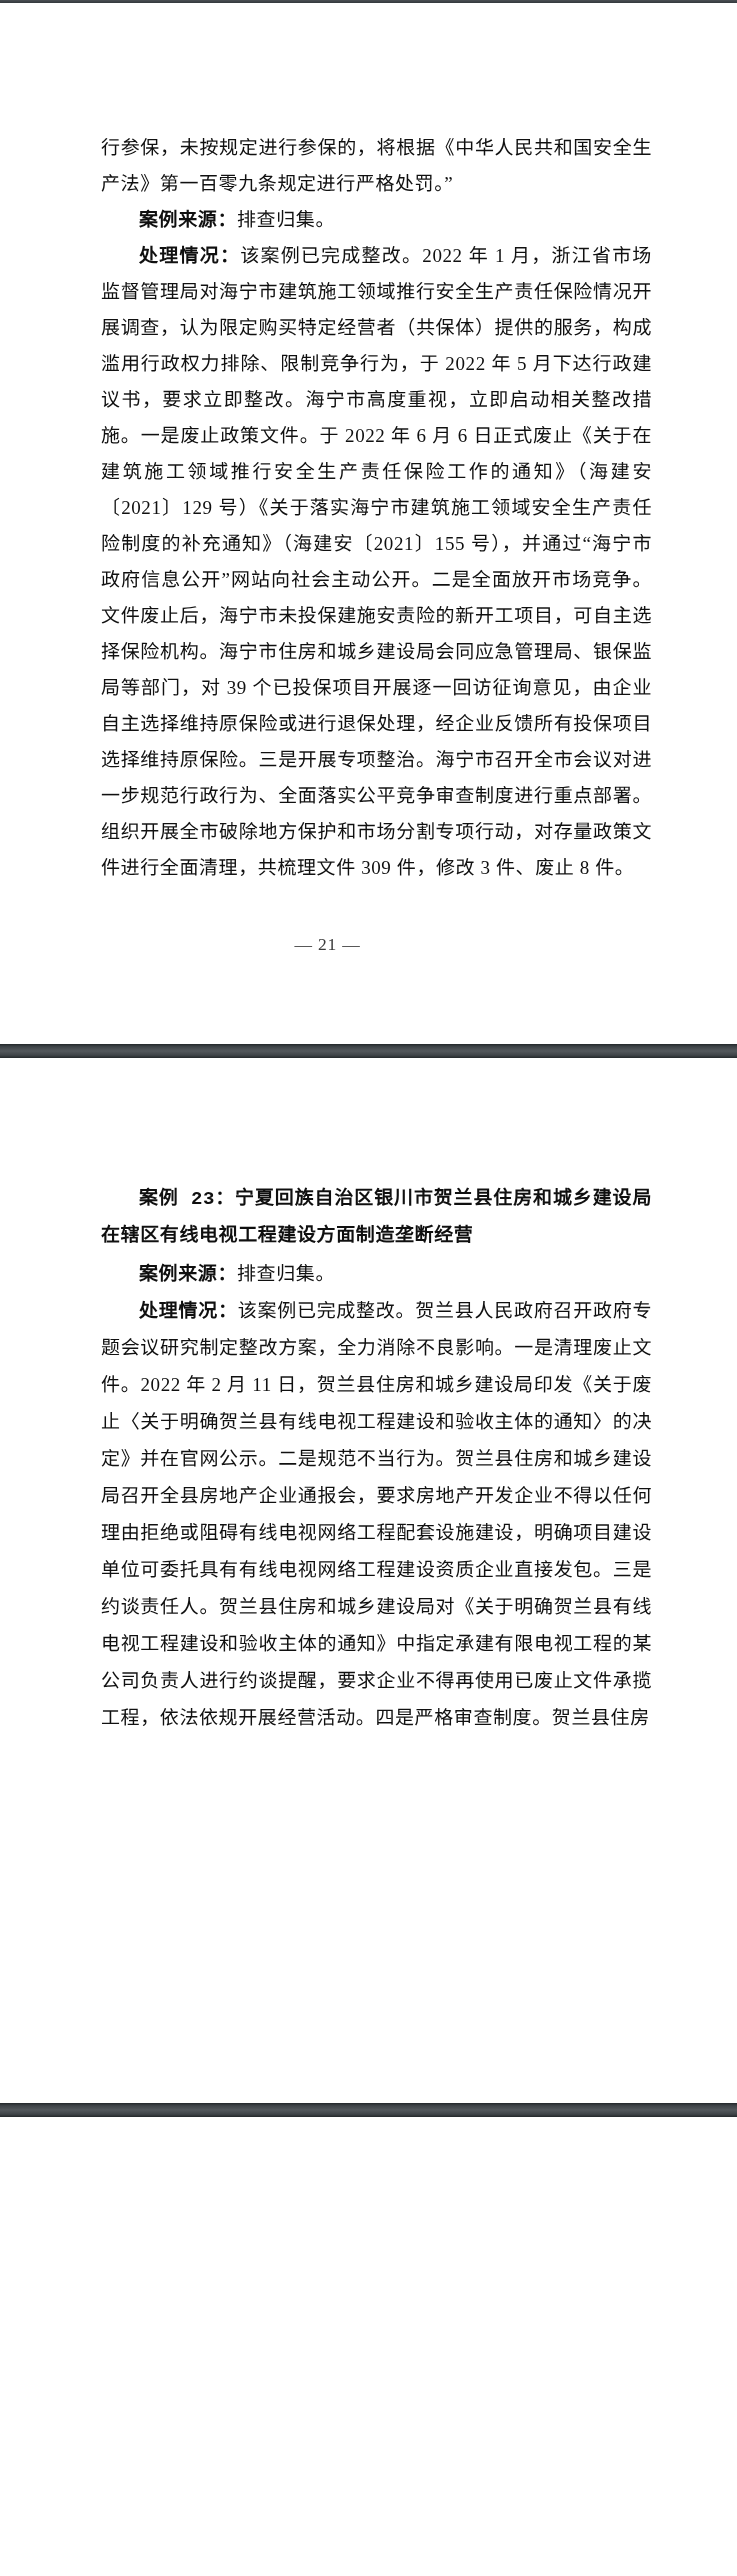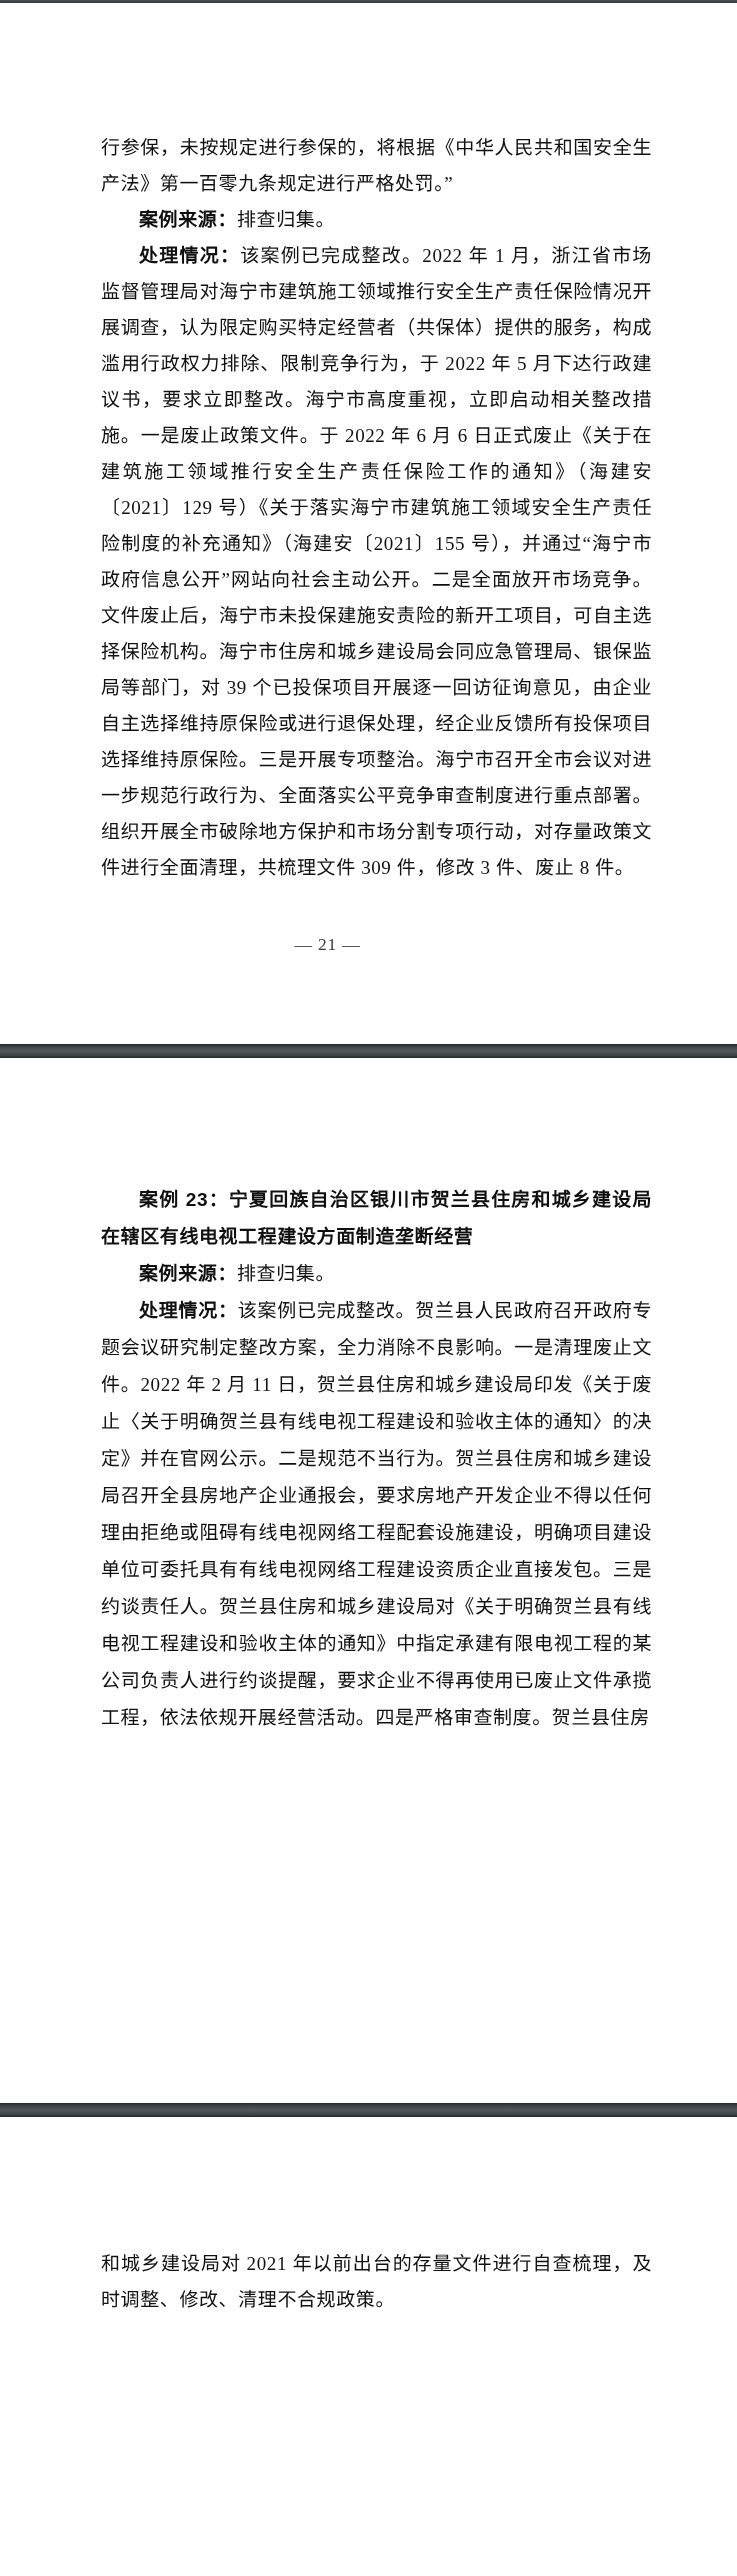--- a/index.html
+++ b/index.html
@@ -43,21 +43,21 @@
   .lh46 { line-height: 37px; }
   .text-block p { margin: 0; padding: 0; }
   .p-indent { text-indent: 2em; }
   .label {
     font-weight: bold;
     font-family: "Liberation Sans", "DejaVu Sans", sans-serif;
   }
   .heading {
     font-weight: bold;
     text-indent: 2em;
-    font-family: Liberation Sans, sans-serif;
+    font-family: Liberation Mono, monospace;
   }
   .page-number {
     position: absolute; left: 0; width: 655px;
     text-align: center;
     font-size: 17.5px;
     line-height: 36px;
     letter-spacing: 0.8px;
     color: #3a3a3a;
   }
 </style>
@@ -76,21 +76,18 @@
   <div class="page-gap" style="top:1044px;"></div>
 
   <div class="text-block lh46" style="top:1181px;">
     <p class="heading">案例 23：宁夏回族自治区银川市贺兰县住房和城乡建设局在辖区有线电视工程建设方面制造垄断经营</p>
     <p class="p-indent"><span class="label">案例来源：</span><span>排查归集。</span></p>
     <p class="p-indent"><span class="label">处理情况：</span><span>该案例已完成整改。贺兰县人民政府召开政府专题会议研究制定整改方案，全力消除不良影响。一是清理废止文件。2022 年 2 月 11 日，贺兰县住房和城乡建设局印发《关于废止〈关于明确贺兰县有线电视工程建设和验收主体的通知〉的决定》并在官网公示。二是规范不当行为。贺兰县住房和城乡建设局召开全县房地产企业通报会，要求房地产开发企业不得以任何理由拒绝或阻碍有线电视网络工程配套设施建设，明确项目建设单位可委托具有有线电视网络工程建设资质企业直接发包。三是约谈责任人。贺兰县住房和城乡建设局对《关于明确贺兰县有线电视工程建设和验收主体的通知》中指定承建有限电视工程的某公司负责人进行约谈提醒，要求企业不得再使用已废止文件承揽工程，依法依规开展经营活动。四是严格审查制度。贺兰县住房</span></p>
   </div>
 
   <div class="page-gap" style="top:2103px;"></div>
 
-  <div class="text-block" style="top:2246px;">
-    <p><span class="label"></span><span>和城乡建设局对 2021 年以前出台的存量文件进行自查梳理，及时调整、修改、清理不合规政策。</span></p>
-  </div>
 
   <div class="top-edge"></div>
   <div class="right-edge"></div>
 
 </div>
 
 
 </body></html>

